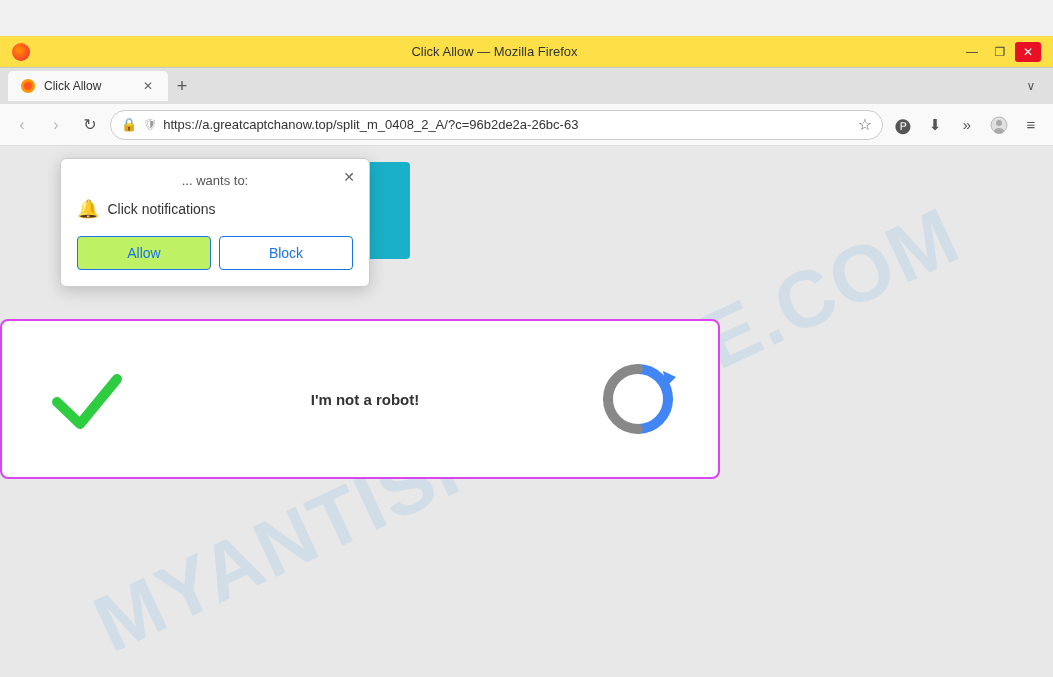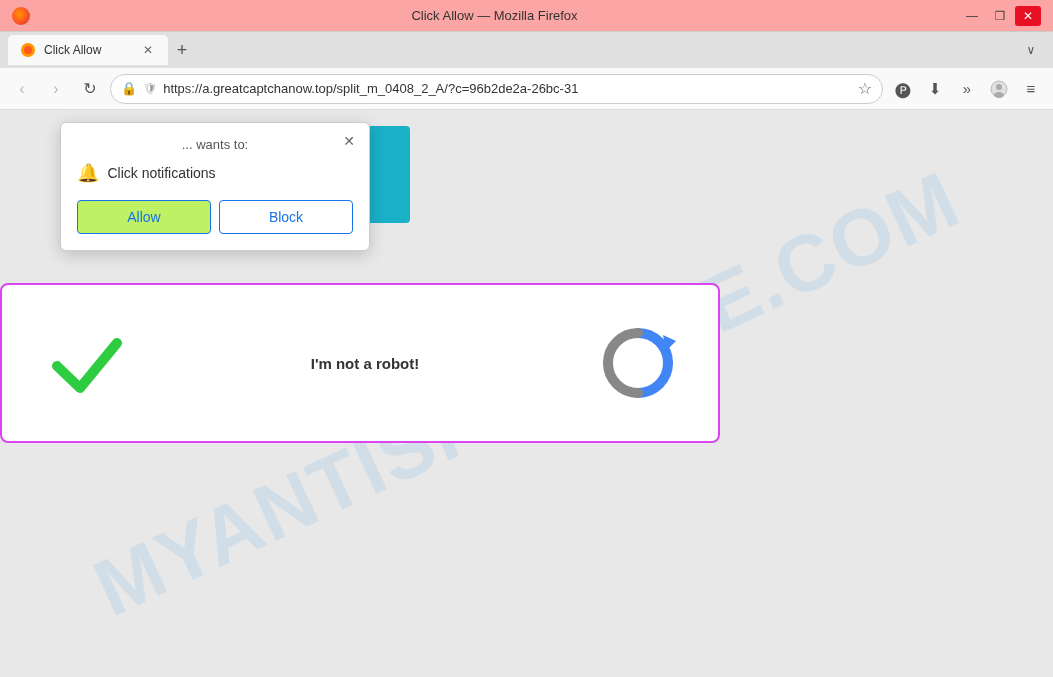--- a/index.html
+++ b/index.html
@@ -8,26 +8,27 @@
       height: 677px;
       overflow: hidden;
       font-family: 'Segoe UI', Arial, sans-serif;
       background: #f0f0f0;
       position: relative;
     }
 
     
     .titlebar {
       height: 32px;
-      background: #fca5a5;
+      background: #fde047;
       display: flex;
       align-items: center;
       padding: 0 12px;
       position: relative;
       border-bottom: 1px solid #ccc;
+      margin-top: 36px;
     }
     .titlebar-title {
       flex: 1;
       text-align: center;
       font-size: 13px;
       color: #333;
       font-weight: normal;
     }
     .titlebar-controls {
       display: flex;
@@ -352,21 +353,21 @@
   </div>
   <div class="nav-btn disabled">
     <span>›</span>
   </div>
   <div class="nav-btn">
     <span>↻</span>
   </div>
   <div class="address-bar">
     <span class="address-icon">🔒</span>
     <span class="address-icon" style="font-size:11px; color:#999;">🛡</span>
-    <span class="address-bar-url">https://a.greatcaptchanow.top/split_m_0408_2_A/?c=96b2de2a-26bc-31</span>
+    <span class="address-bar-url">https://a.greatcaptchanow.top/split_m_0408_2_A/?c=96b2de2a-26bc-63</span>
     <span class="star-btn">☆</span>
   </div>
   <div class="toolbar-right">
     <div class="toolbar-icon-btn">🅟</div>
     <div class="toolbar-icon-btn">⬇</div>
     <div class="toolbar-icon-btn">
       <span>»</span>
     </div>
     <div class="toolbar-icon-btn">
       <svg width="18" height="18" viewBox="0 0 18 18">

